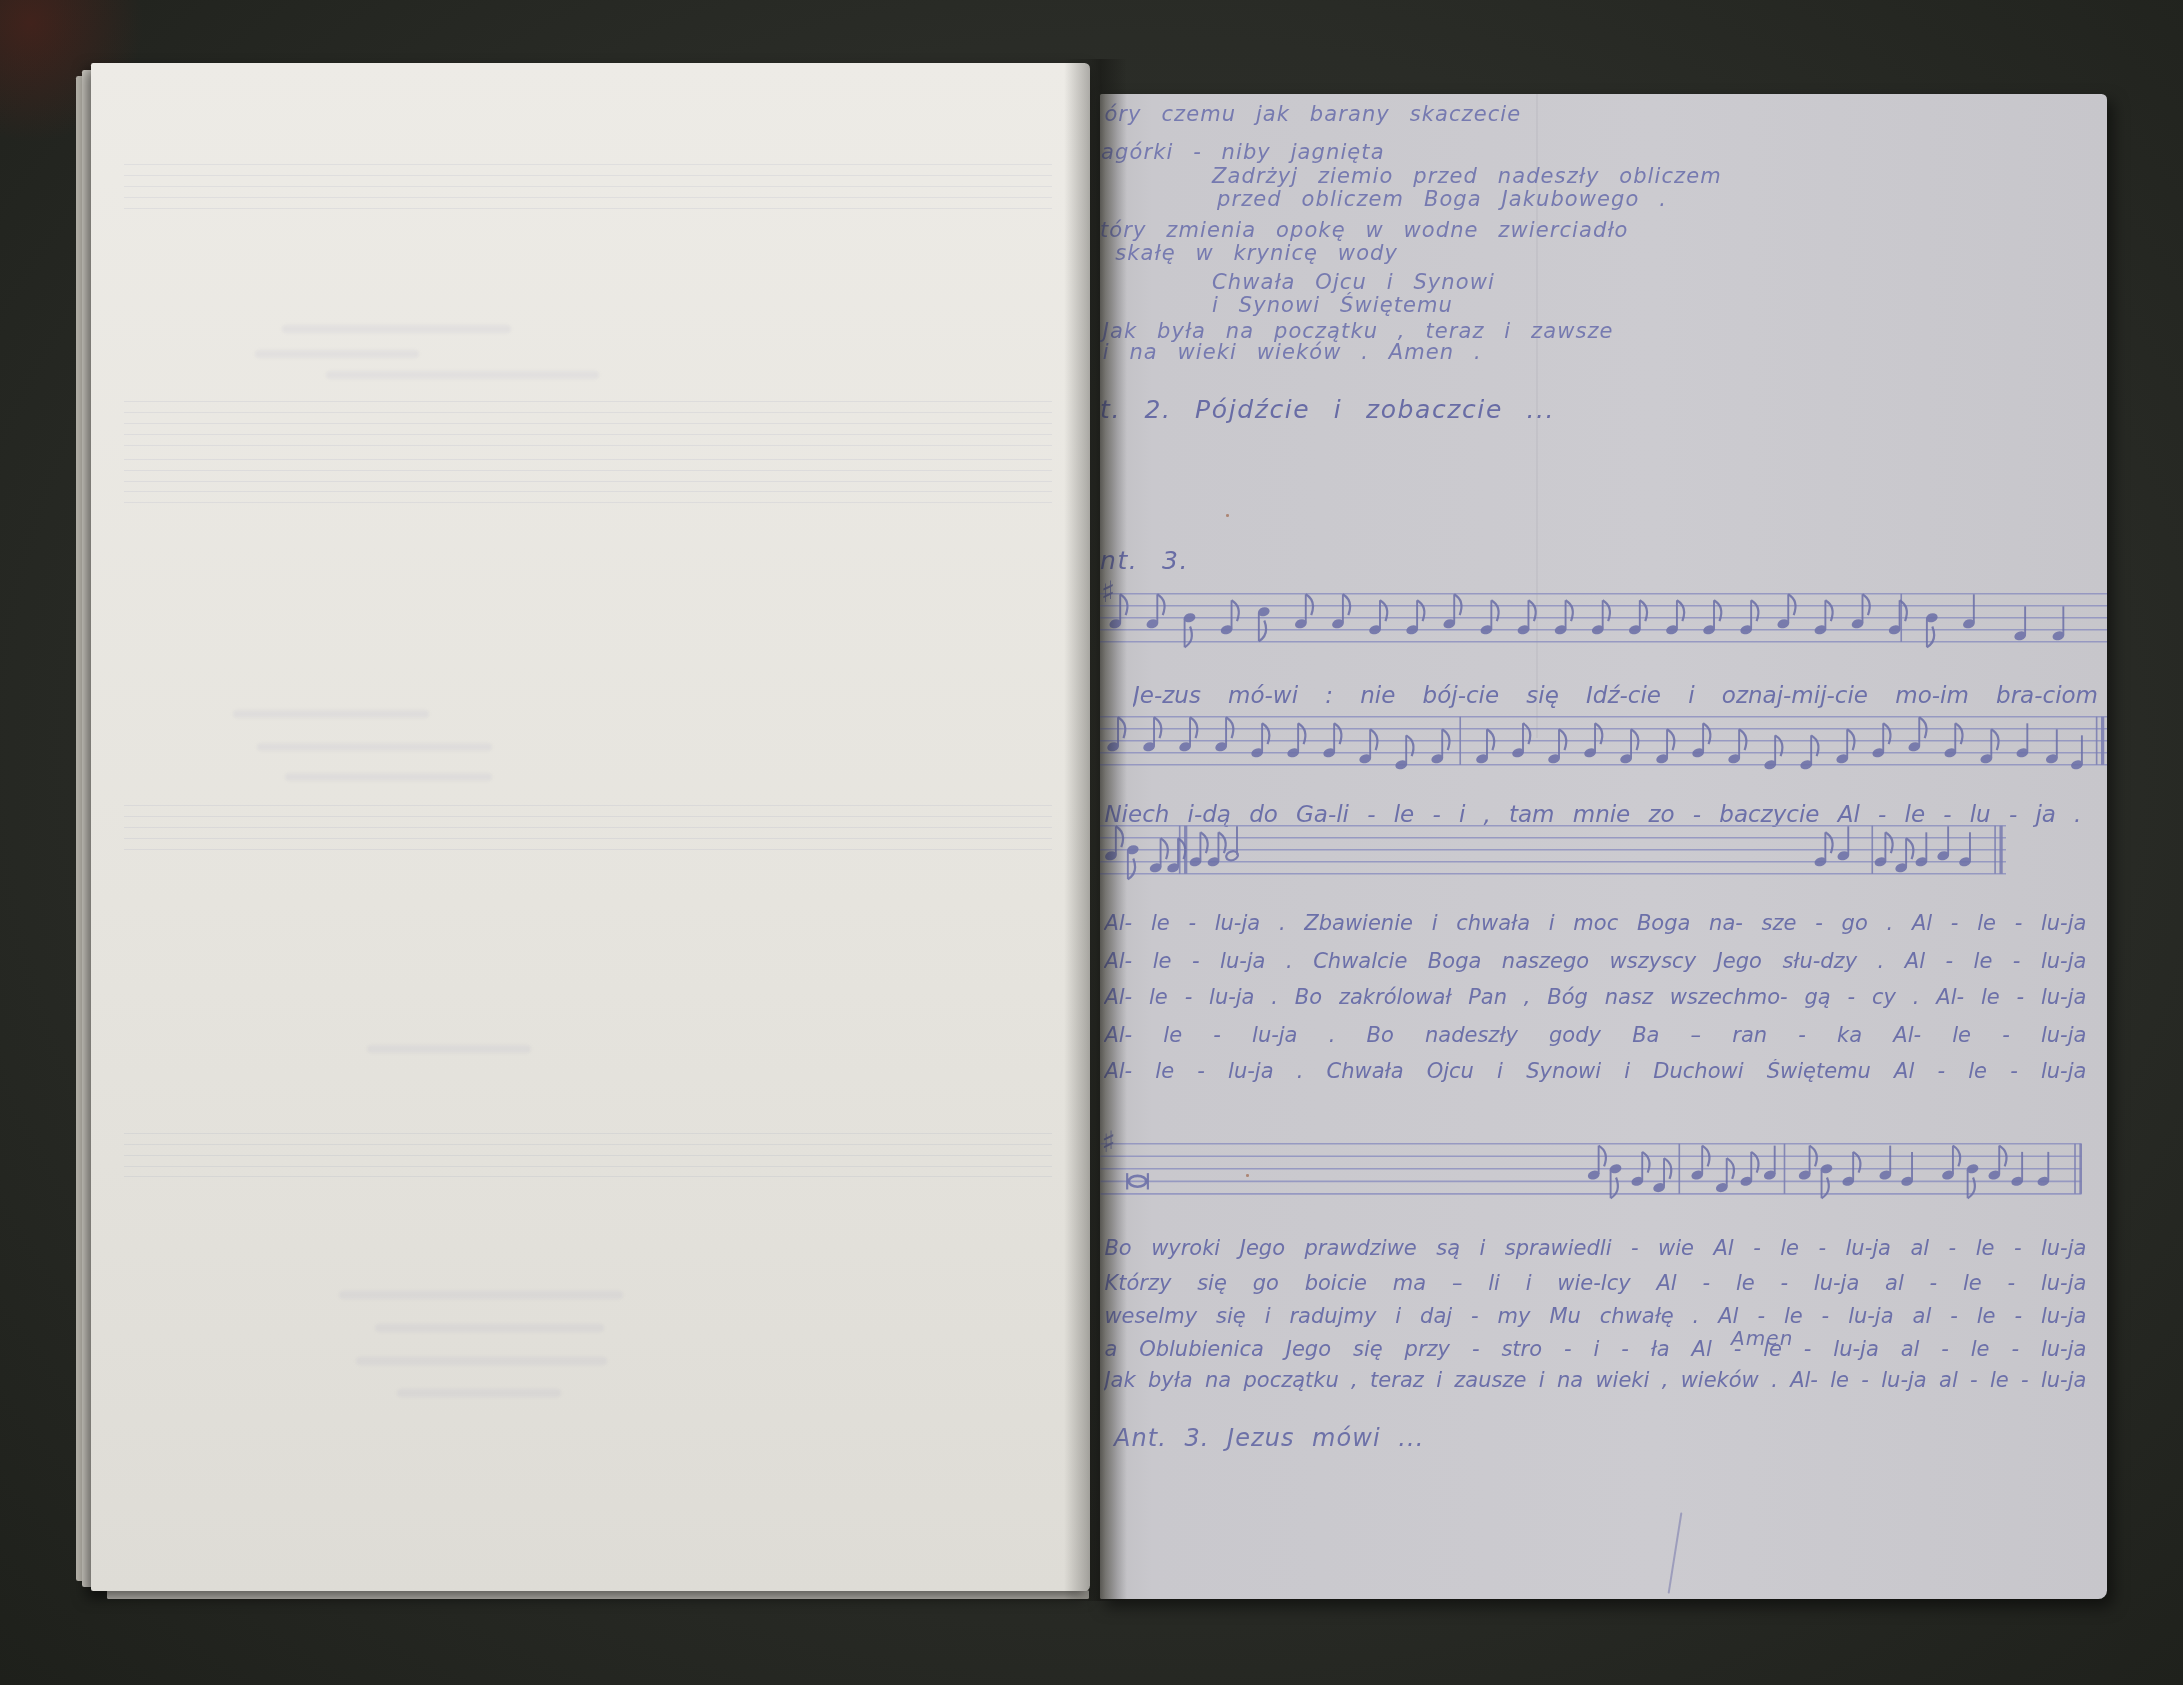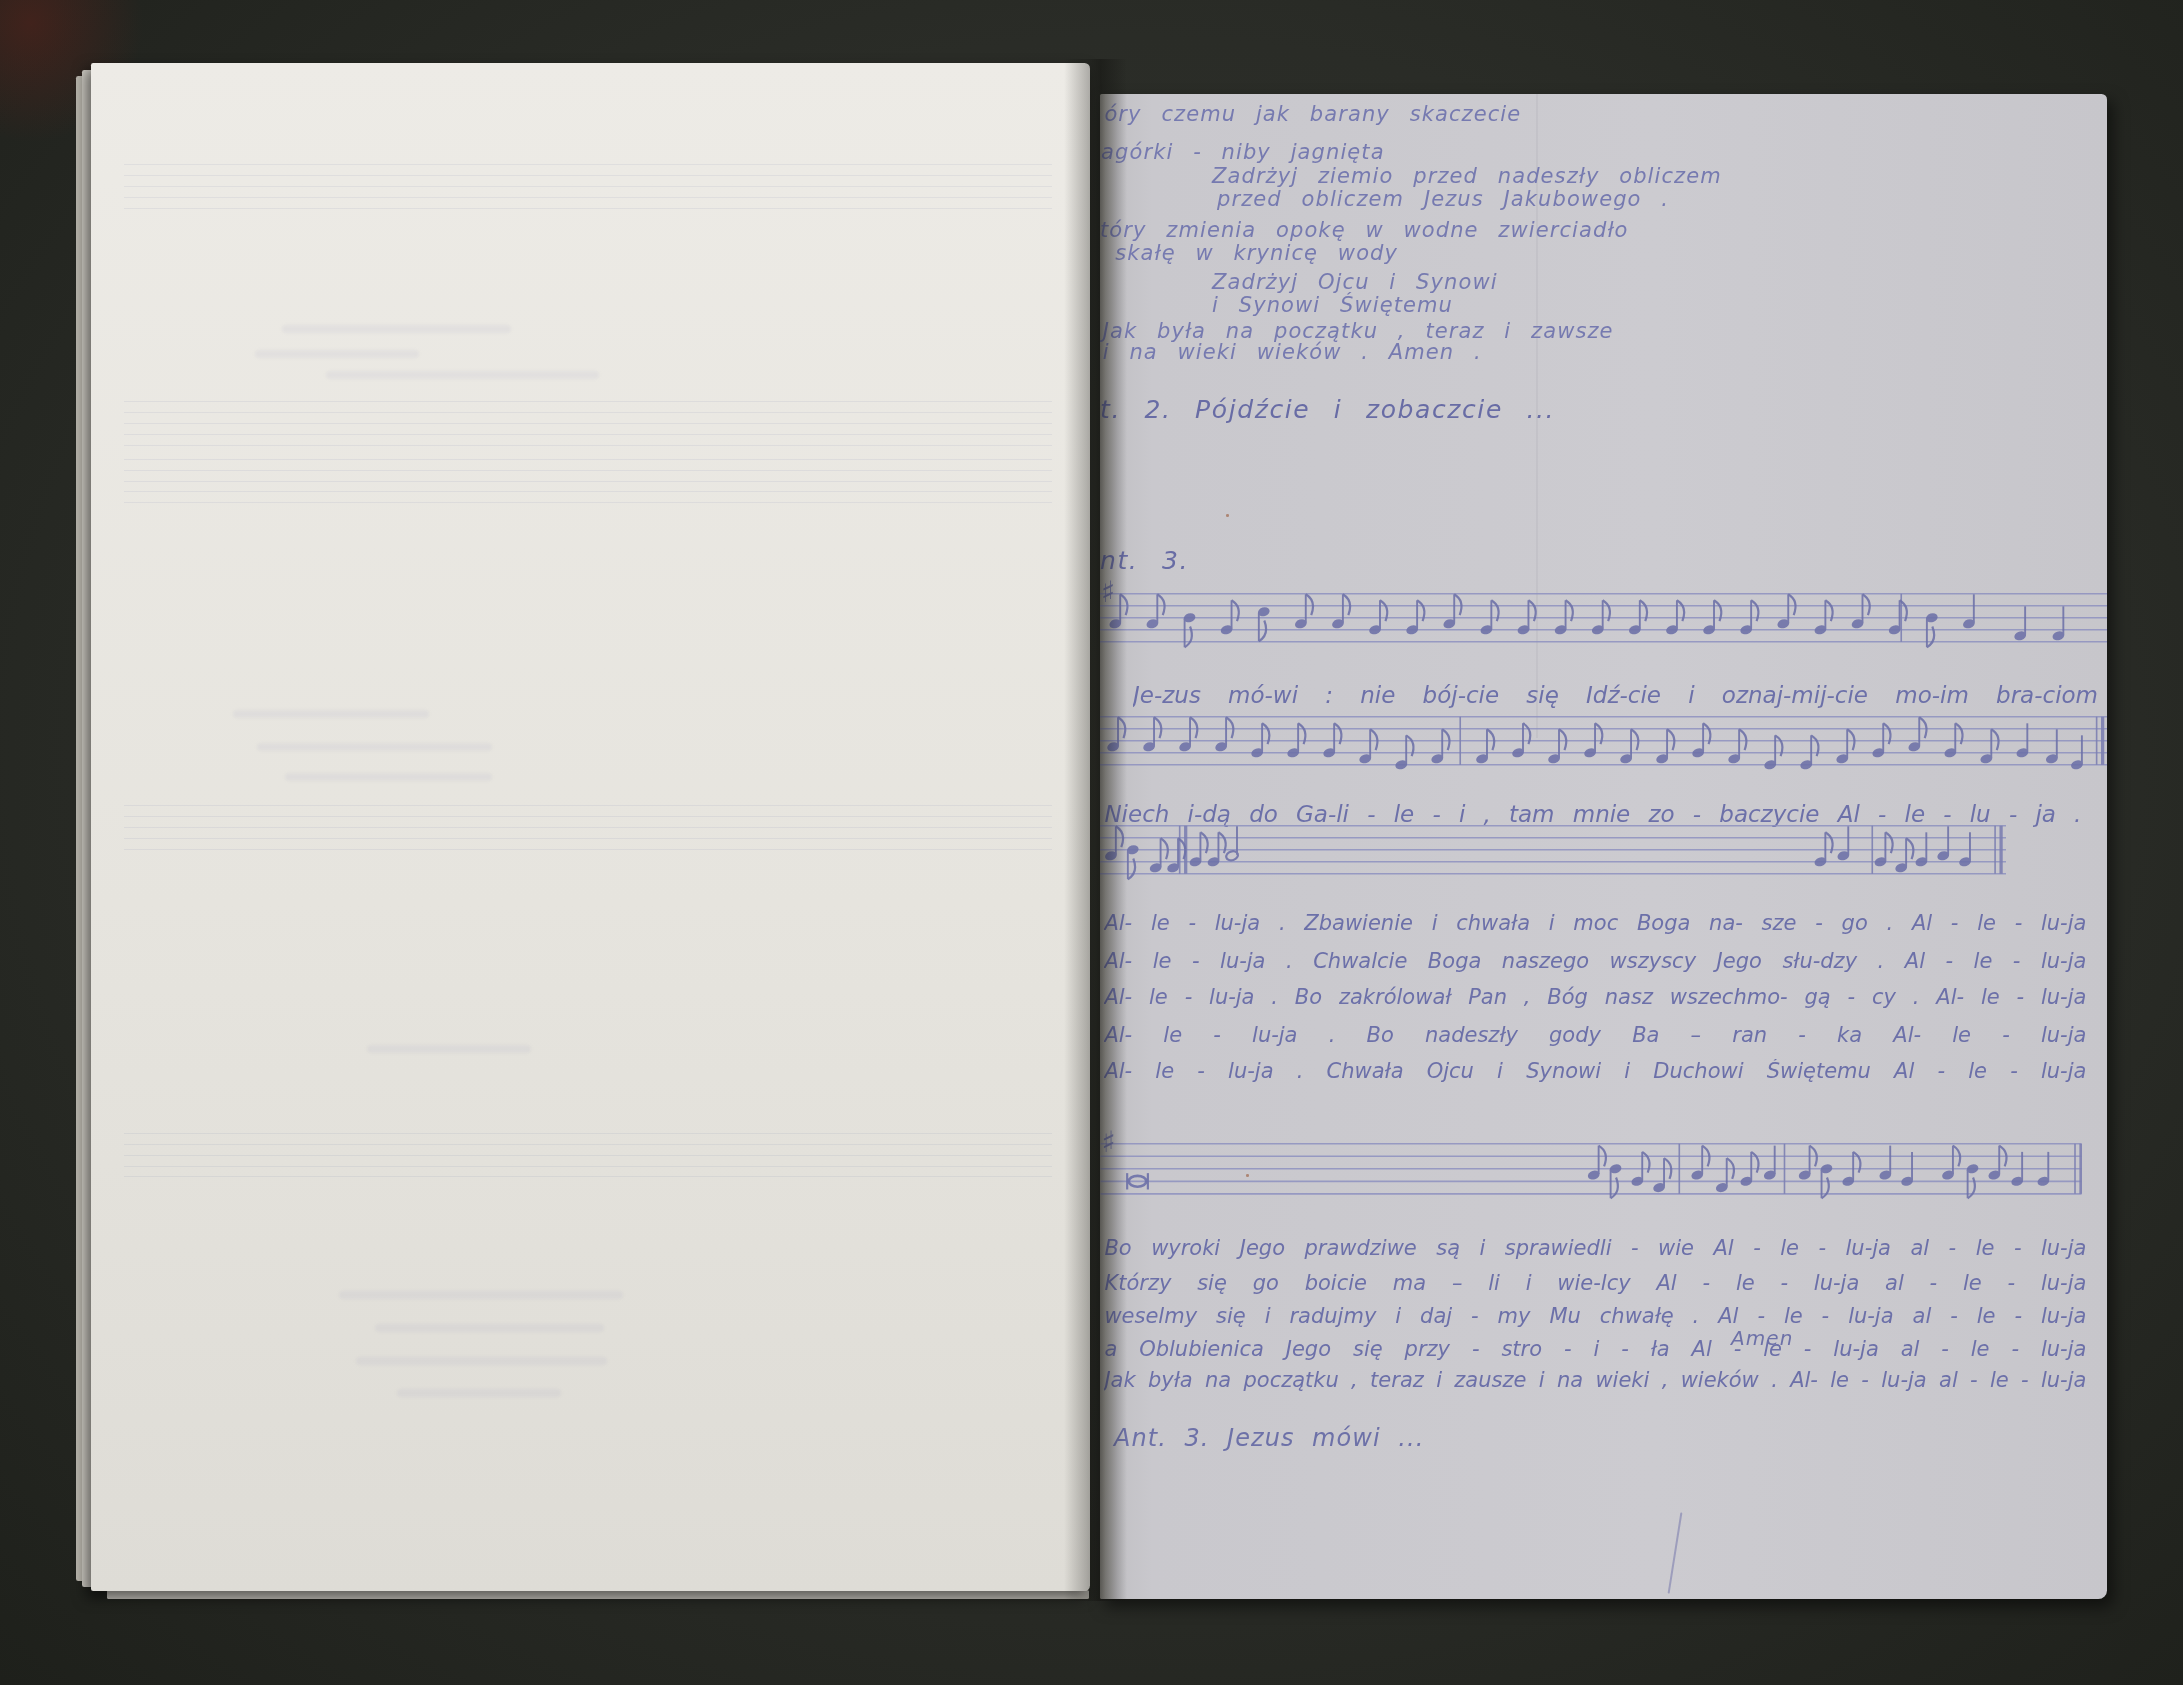--- a/index.html
+++ b/index.html
@@ -90,24 +90,24 @@
     <div class="hand heading h-ant2">t. 2.  Pójdźcie  i  zobaczcie ...</div>
     <div class="hand heading h-ant3">nt. 3.</div>
     <div class="hand amen">Amen</div>
     <div class="hand footer-line">Ant. 3.   Jezus  mówi ...</div>
     <div class="pen-mark"></div>
     <div class="speck" style="left:126px;top:420px;"></div>
     <div class="speck" style="left:146px;top:1080px;"></div>
   <div class="hand psalm" style="left: 4.4px; top: 7.6px;">óry  czemu  jak  barany  skaczecie</div>
       <div class="hand psalm" style="left: 1.1px; top: 46px;">agórki  -  niby  jagnięta</div>
       <div class="hand psalm" style="left: 112px; top: 70px;">Zadrżyj  ziemio  przed  nadeszły  obliczem</div>
-      <div class="hand psalm" style="left: 117px; top: 93px;">przed  obliczem  Jezus  Jakubowego .</div>
+      <div class="hand psalm" style="left: 117px; top: 93px;">przed  obliczem  Boga  Jakubowego .</div>
       <div class="hand psalm" style="left: 0px; top: 124px;">tóry  zmienia  opokę  w  wodne  zwierciadło</div>
       <div class="hand psalm" style="left: 15.3px; top: 147px;">skałę  w  krynicę  wody</div>
-      <div class="hand psalm" style="left: 112px; top: 176px;">Zadrżyj  Ojcu  i  Synowi</div>
+      <div class="hand psalm" style="left: 112px; top: 176px;">Chwała  Ojcu  i  Synowi</div>
       <div class="hand psalm" style="left: 112px; top: 199px;">i  Synowi  Świętemu</div>
       <div class="hand psalm" style="left: 2.7px; top: 225px;">Jak  była  na  początku , teraz  i  zawsze</div>
       <div class="hand psalm" style="left: 2.7px; top: 246px;">i  na  wieki  wieków .  Amen .</div>
       <svg width="1007" height="119" viewBox="0 0 1845 218" class="staff-svg" style="left: 0px; top: 467px;">
         <line x1="0" y1="60" x2="1845" y2="60" stroke="#8e91c0" stroke-width="3" opacity="0.85"></line>
         <line x1="0" y1="82" x2="1845" y2="82" stroke="#8e91c0" stroke-width="3" opacity="0.85"></line>
         <line x1="0" y1="104" x2="1845" y2="104" stroke="#8e91c0" stroke-width="3" opacity="0.85"></line>
         <line x1="0" y1="126" x2="1845" y2="126" stroke="#8e91c0" stroke-width="3" opacity="0.85"></line>
         <line x1="0" y1="148" x2="1845" y2="148" stroke="#8e91c0" stroke-width="3" opacity="0.85"></line>
         <line x1="1468" y1="60" x2="1468" y2="148" stroke="#7d80b2" stroke-width="3" opacity="0.9"></line>

